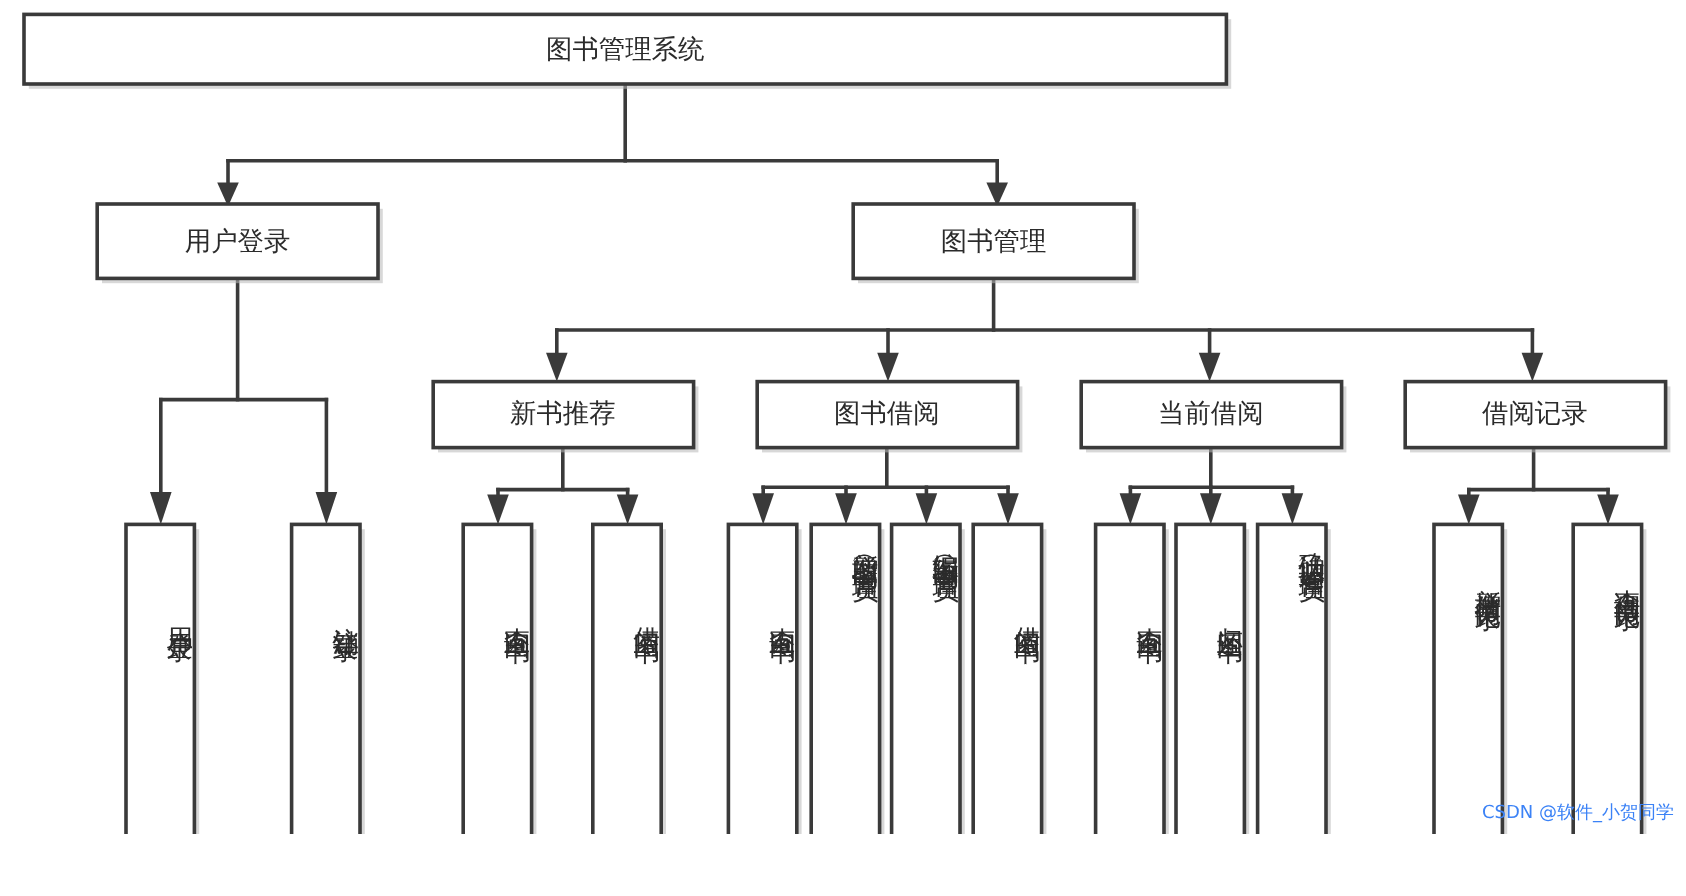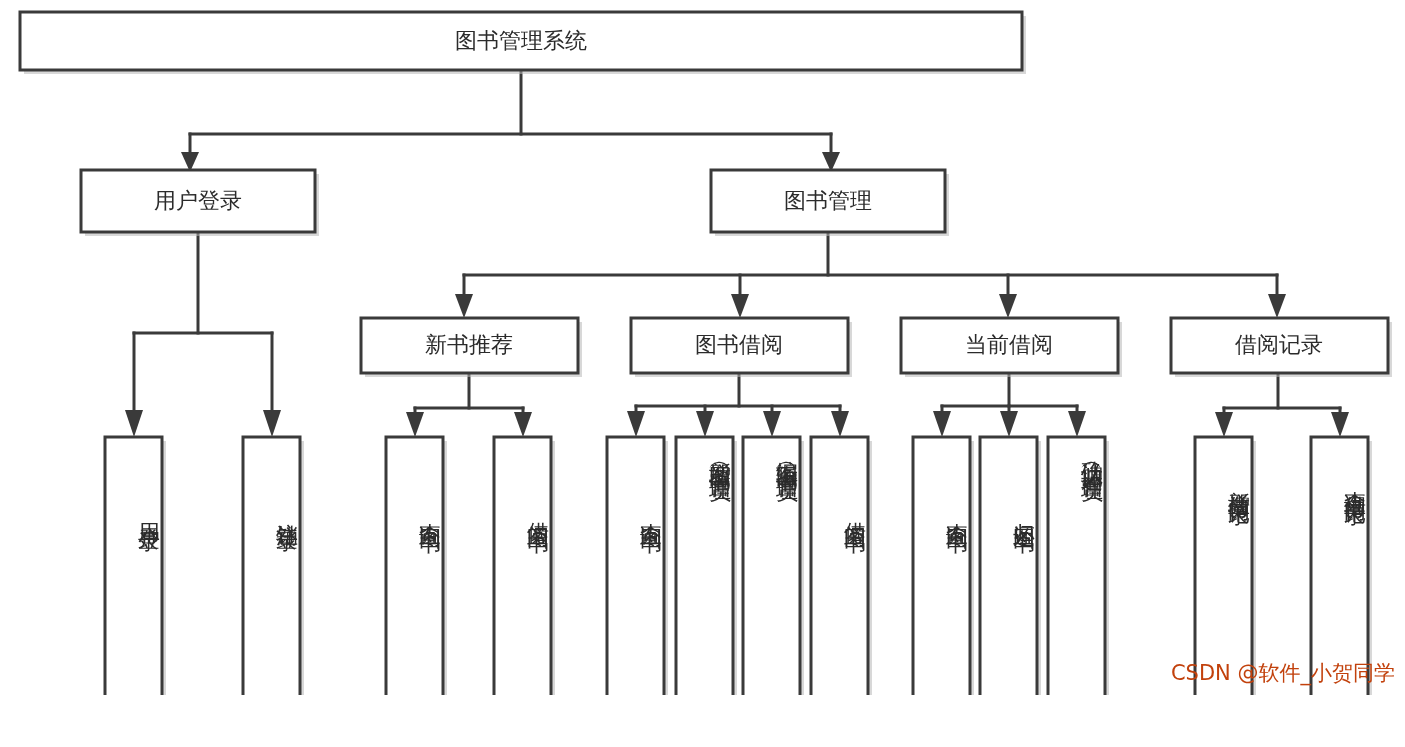--- a/index.html
+++ b/index.html
@@ -62,22 +62,22 @@
     letter-spacing: 3px;
     white-space: nowrap;
     pointer-events: none;
     user-select: none;
   }
   .watermark {
     position: absolute;
     right: 10px;
     bottom: 8px;
     font-family: "DejaVu Sans", "Liberation Sans", sans-serif;
-    font-size: 21px;
-    color: #c2410c;
+    font-size: 15px;
+    color: #3b82f6;
     white-space: nowrap;
     user-select: none;
   }
 </style>
 </head>
 <body>
 
 <div id="diagram-root">
 
   <svg class="canvas" viewBox="0 0 1405 747" xmlns="http://www.w3.org/2000/svg">

